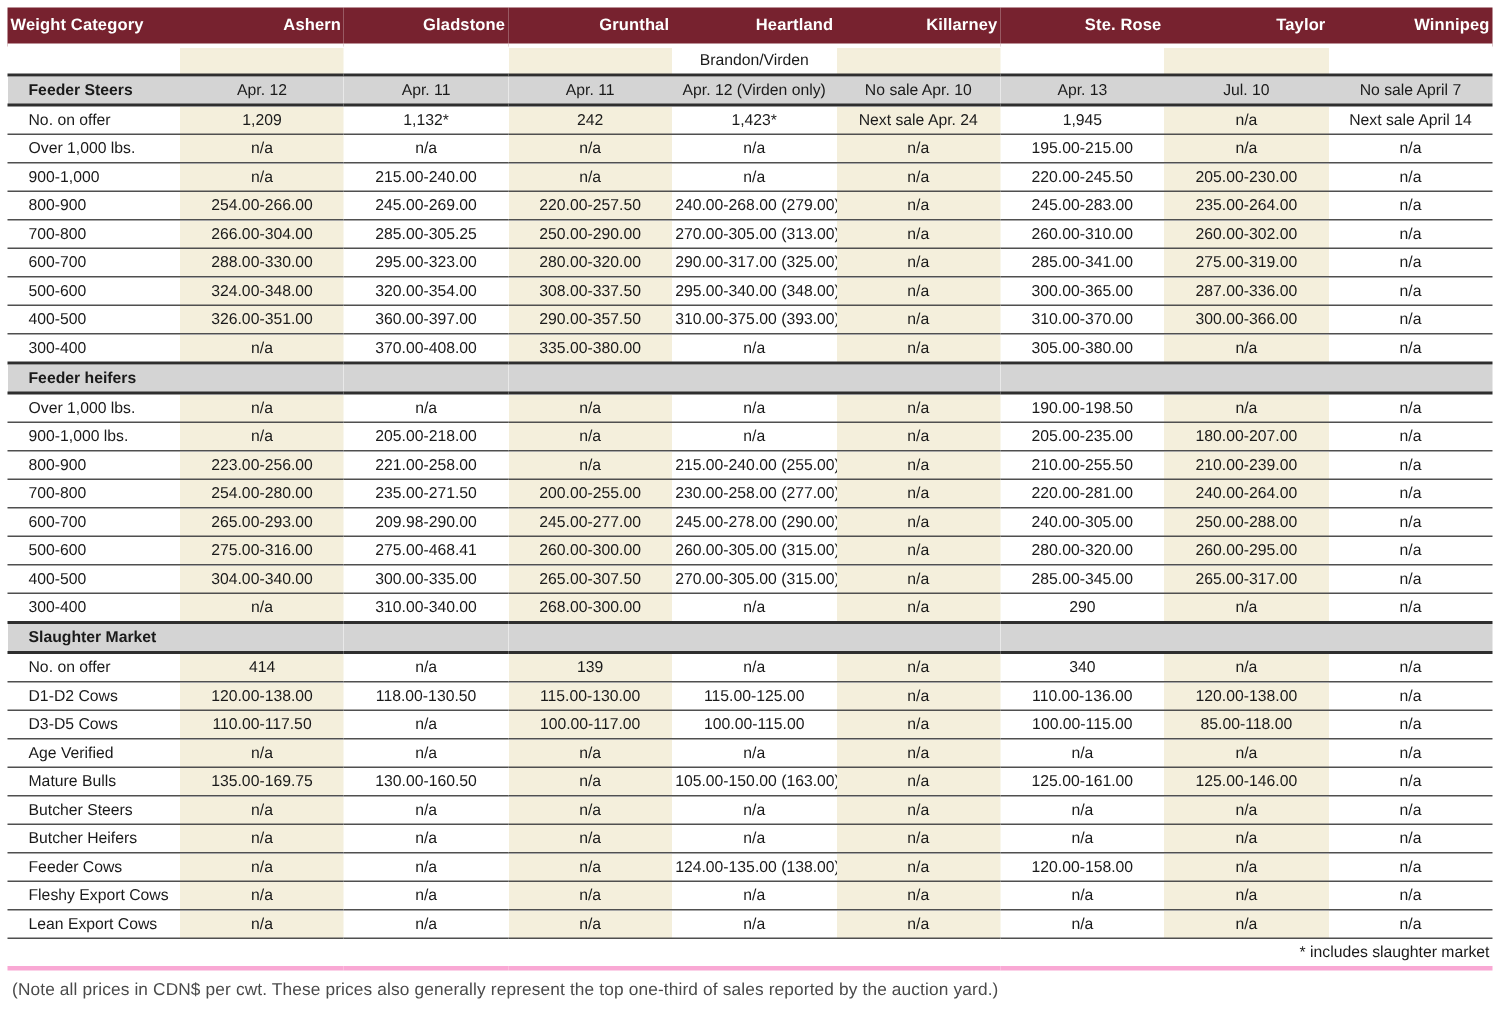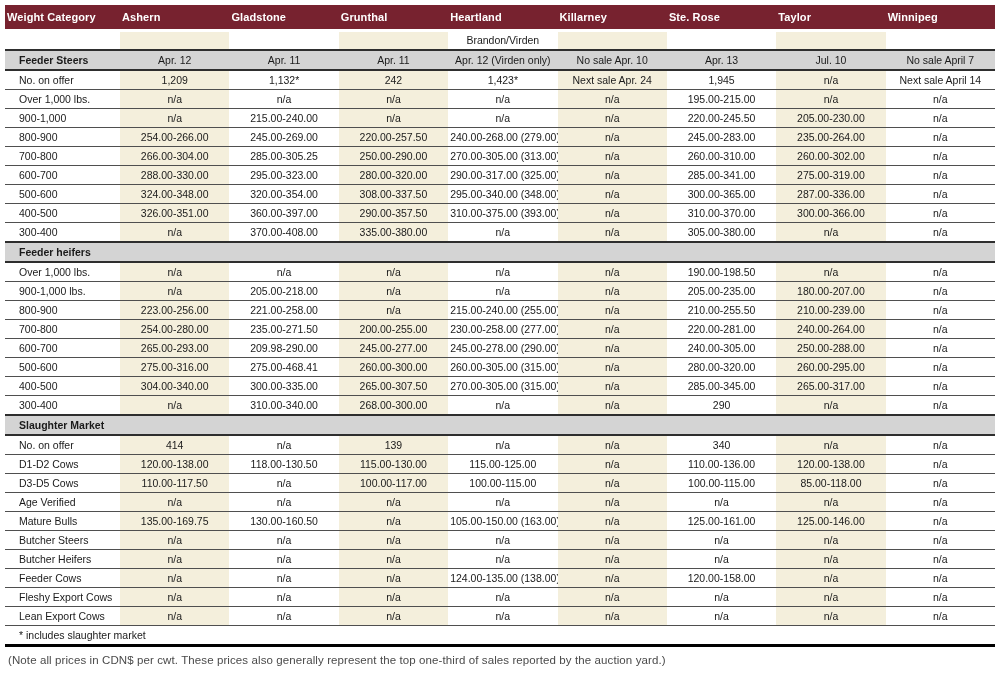--- a/index.html
+++ b/index.html
@@ -17,41 +17,41 @@
   }
   .wrap{padding:5px 5px 0 5px;}
   table{
     border-collapse:collapse;table-layout:fixed;width:990px;
     font-size:10.5px;color:#1a1a1a;
   }
   col.c0{width:115px;}
   thead th{
     background:var(--maroon);color:#ffffff;
     font-size:11px;font-weight:bold;
-    padding:6px 2px;text-align:left;
+    padding:6px 2px;text-align:right;
     letter-spacing:0.1px;
   }
   thead th.first{text-align:left;}
   td{
     text-align:center;padding:4px 2px 3px 2px;line-height:11px;
     border-top:1px solid var(--border);
     overflow:hidden;white-space:nowrap;
   }
   td.label{text-align:left;padding-left:14px;}
   td.stripe{background:var(--beige);}
   tr.sub td{border-top:3px solid #ffffff;padding-top:3px;padding-bottom:3px;}
   tr.section td{
     background:var(--gray);
     border-top:2px solid var(--sectionborder);
     border-bottom:2px solid var(--sectionborder);
   }
   tr.section td.label{font-weight:bold;}
   td.footnote{
-    text-align:left;padding-left:14px;
-    border-bottom:3px solid #000000;
+    text-align:right;padding-left:14px;
+    border-bottom:3px solid #f9a8d4;
   }
   .note{
     font-size:11.5px;color:#4a4a4a;
     padding:7px 0 0 3px;letter-spacing:0.1px;
   }
 </style>
 </head>
 <body>
 
 <div class="wrap">

